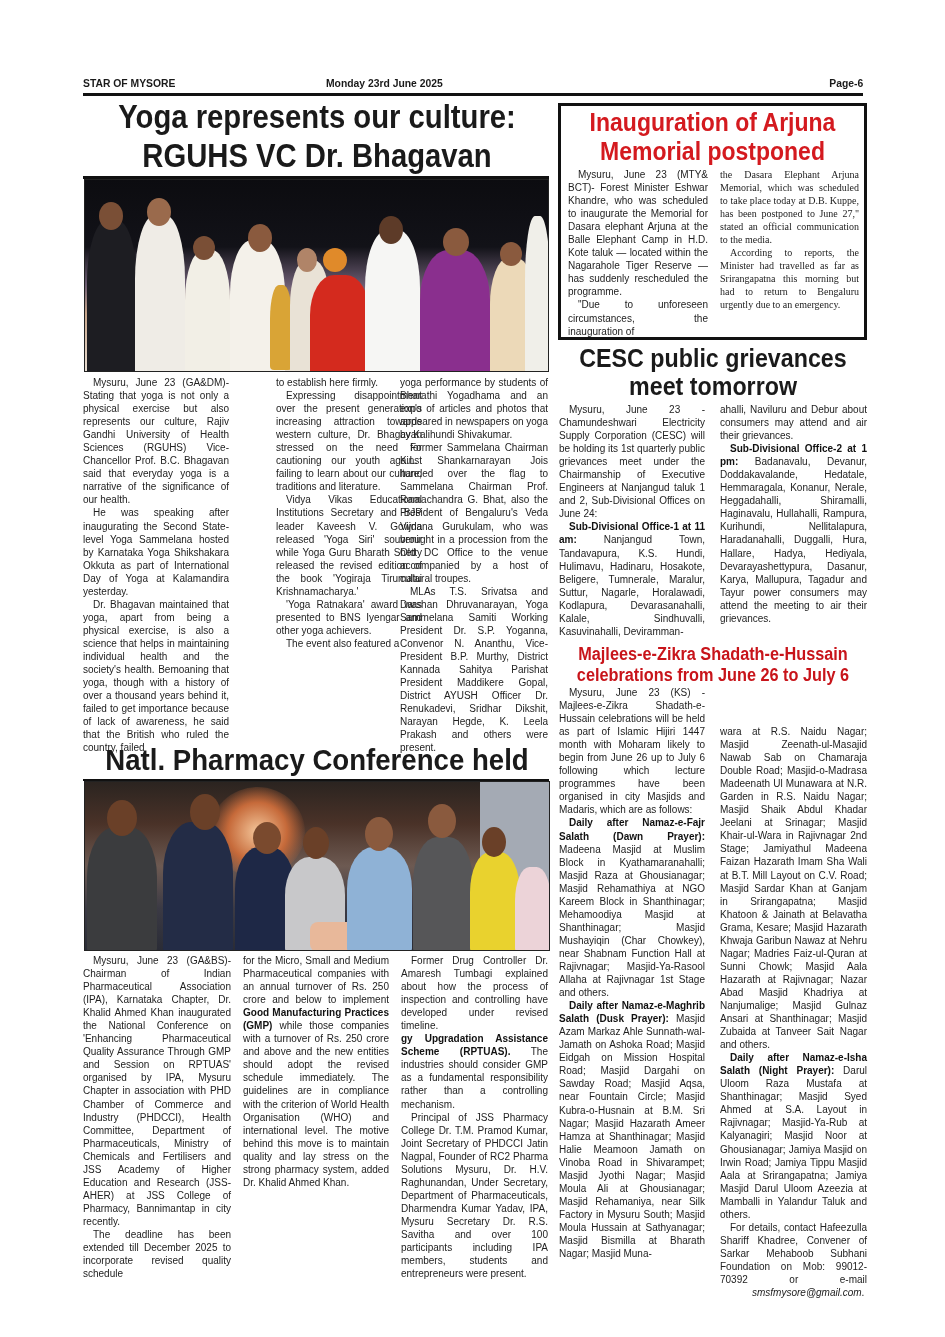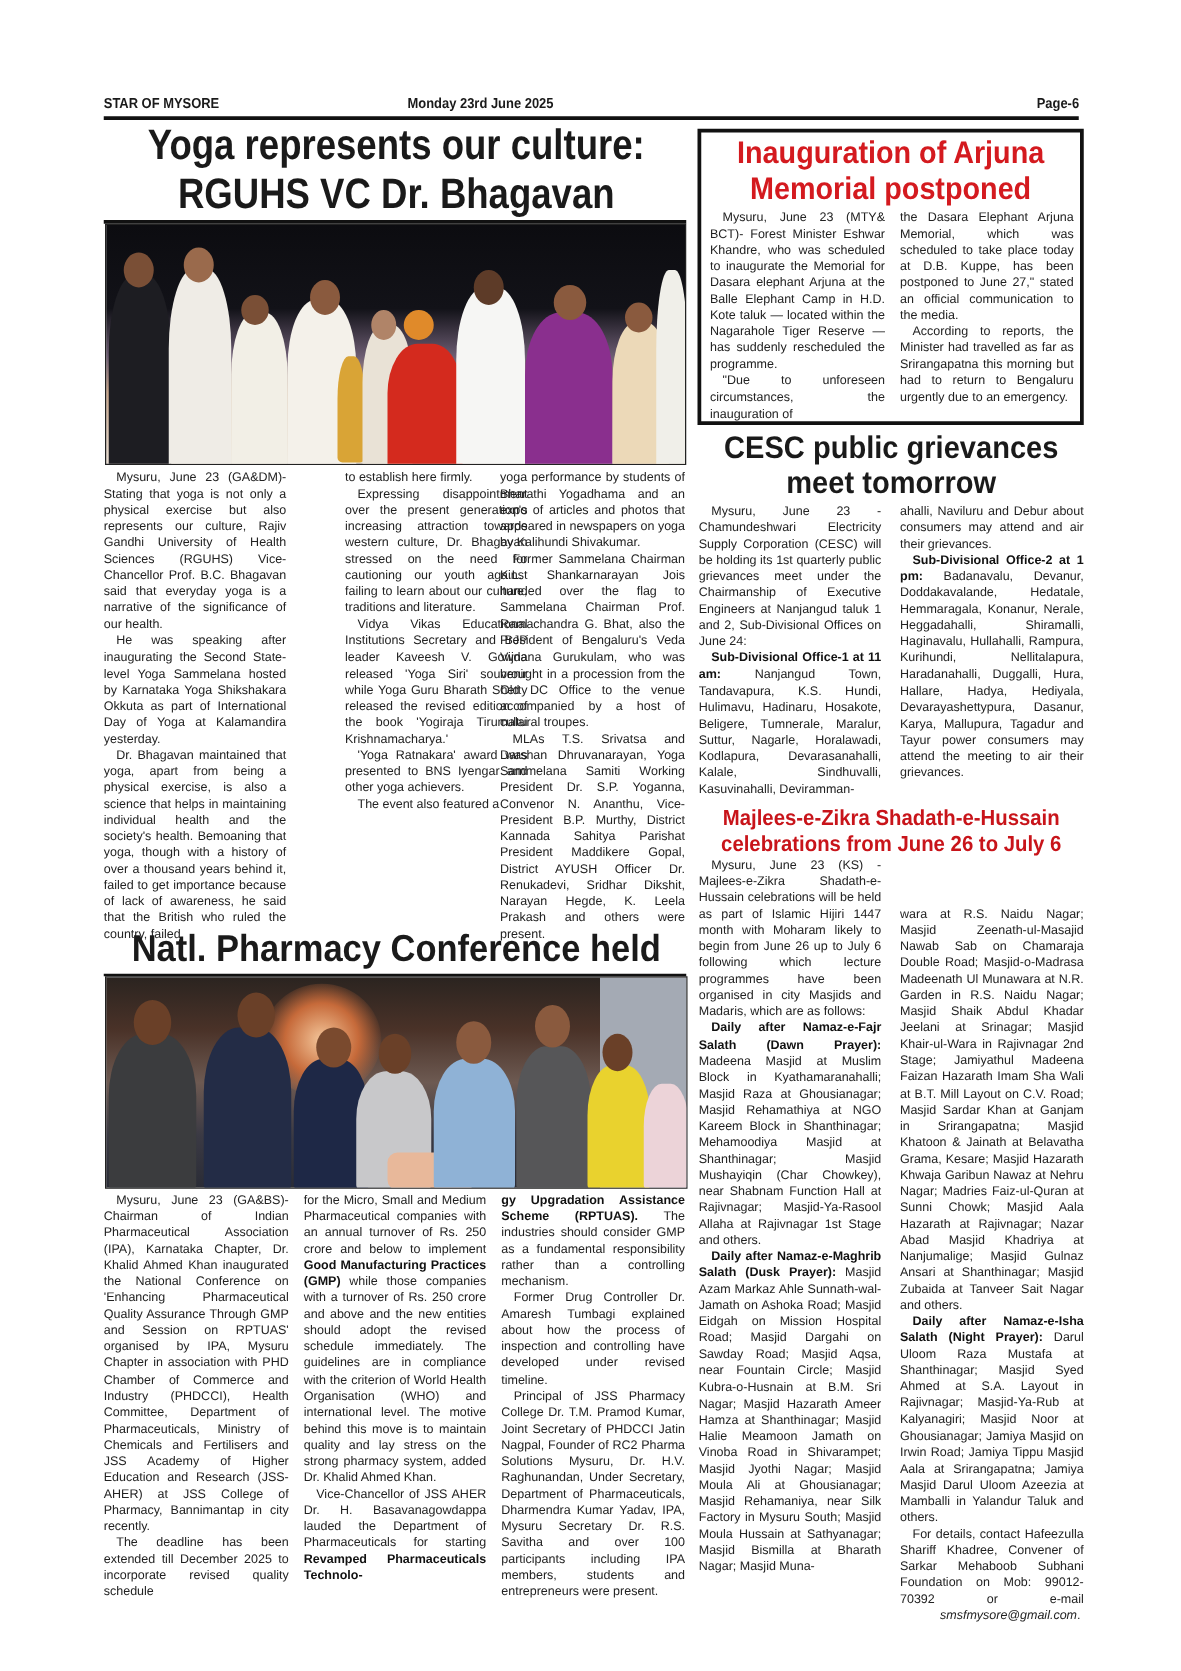--- a/index.html
+++ b/index.html
@@ -100,21 +100,21 @@
 
 <div class="box-arjuna"></div>
 <div class="headline h-arjuna">
   <div>Inauguration of Arjuna</div>
   <div>Memorial postponed</div>
 </div>
 <div class="col" style="left:568px;top:168px;width:140px;">
   <p>Mysuru, June 23 (MTY&amp; BCT)- Forest Minister Eshwar Khandre, who was scheduled to inaugurate the Memorial for Dasara elephant Arjuna at the Balle Elephant Camp in H.D. Kote taluk — located within the Nagarahole Tiger Reserve — has suddenly rescheduled the programme.</p>
   <p>"Due to unforeseen circumstances, the inauguration of</p>
 </div>
-<div class="col" style="left:720px;top:168px;width:139px;">
+<div class="col" style="left:720px;top:168px;width:139px;font-family:Liberation Serif, serif;">
   <p style="text-indent:0">the Dasara Elephant Arjuna Memorial, which was scheduled to take place today at D.B. Kuppe, has been postponed to June 27," stated an official communication to the media.</p>
   <p>According to reports, the Minister had travelled as far as Srirangapatna this morning but had to return to Bengaluru urgently due to an emergency.</p>
 </div>
 
 <div class="headline h-cesc">
   <div>CESC public grievances</div>
   <div>meet tomorrow</div>
 </div>
 <div class="col" style="left:559px;top:403px;width:146px;">
   <p>Mysuru, June 23 - Chamundeshwari Electricity Supply Corporation (CESC) will be holding its 1st quarterly public grievances meet under the Chairmanship of Executive Engineers at Nanjangud taluk 1 and 2, Sub-Divisional Offices on June 24:</p>
@@ -163,19 +163,18 @@
   <div class="head" style="left:397px;top:45px;width:24px;height:30px;background:#6a4028;"></div>
   <div class="fig" style="left:430px;top:85px;width:36px;height:85px;background:#ecd3d8;"></div>
 </div>
 
 <div class="col" style="left:83px;top:954px;width:148px;">
   <p>Mysuru, June 23 (GA&amp;BS)- Chairman of Indian Pharmaceutical Association (IPA), Karnataka Chapter, Dr. Khalid Ahmed Khan inaugurated the National Conference on 'Enhancing Pharmaceutical Quality Assurance Through GMP and Session on RPTUAS' organised by IPA, Mysuru Chapter in association with PHD Chamber of Commerce and Industry (PHDCCI), Health Committee, Department of Pharmaceuticals, Ministry of Chemicals and Fertilisers and JSS Academy of Higher Education and Research (JSS-AHER) at JSS College of Pharmacy, Bannimantap in city recently.</p>
   <p>The deadline has been extended till December 2025 to incorporate revised quality schedule</p>
 </div>
 <div class="col" style="left:243px;top:954px;width:146px;">
   <p style="text-indent:0"><span>for the Micro, Small and Medium Pharmaceutical companies with an annual turnover of Rs. 250 crore and below to implement </span><b>Good Manufacturing Practices (GMP)</b><span> while those companies with a turnover of Rs. 250 crore and above and the new entities should adopt the revised schedule immediately. The guidelines are in compliance with the criterion of World Health Organisation (WHO) and international level. The motive behind this move is to maintain quality and lay stress on the strong pharmacy system, added Dr. Khalid Ahmed Khan.</span></p>
-  <p><span>Vice-Chancellor of JSS AHER Dr. H. Basavanagowdappa lauded the Department of Pharmaceuticals for starting </span><b>Revamped Pharmaceuticals Technolo-</b></p>
 </div>
 <div class="col" style="left:401px;top:954px;width:147px;">
+  <p>Former Drug Controller Dr. Amaresh Tumbagi explained about how the process of inspection and controlling have developed under revised timeline.</p>
   <p style="text-indent:0"><b>gy Upgradation Assistance Scheme (RPTUAS).</b><span> The industries should consider GMP as a fundamental responsibility rather than a controlling mechanism.</span></p>
-  <p>Former Drug Controller Dr. Amaresh Tumbagi explained about how the process of inspection and controlling have developed under revised timeline.</p>
   <p>Principal of JSS Pharmacy College Dr. T.M. Pramod Kumar, Joint Secretary of PHDCCI Jatin Nagpal, Founder of RC2 Pharma Solutions Mysuru, Dr. H.V. Raghunandan, Under Secretary, Department of Pharmaceuticals, Dharmendra Kumar Yadav, IPA, Mysuru Secretary Dr. R.S. Savitha and over 100 participants including IPA members, students and entrepreneurs were present.</p>
 </div>
 
 </body></html>

